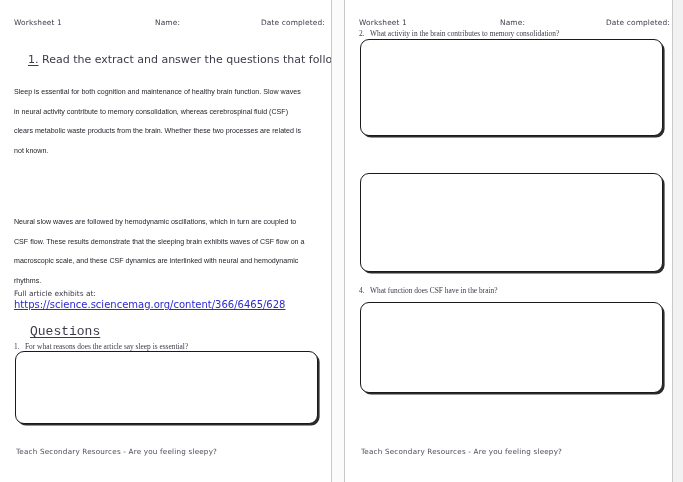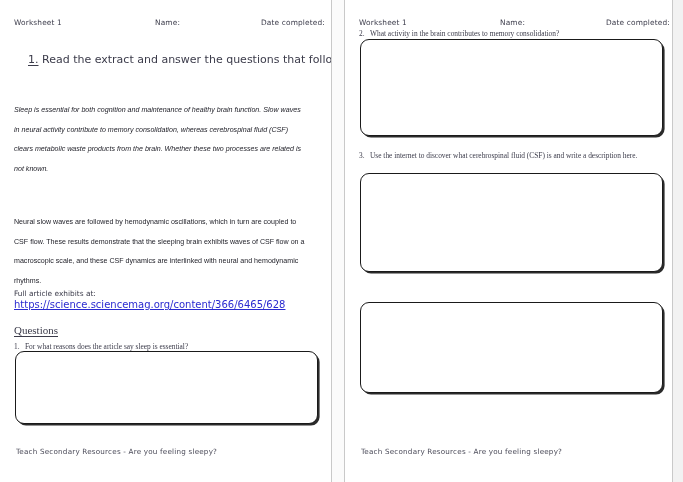--- a/index.html
+++ b/index.html
@@ -122,23 +122,23 @@
     font-size: 10px;
     color: #2a2ad0;
     text-decoration: underline;
     text-underline-offset: 1px;
     white-space: nowrap;
     cursor: pointer;
   }
 
   .questions-head {
     position: absolute;
-    left: 14px;
-    font-family: Liberation Serif, serif;
-    font-size: 11px;
+    left: 30px;
+    font-family: Liberation Mono, monospace;
+    font-size: 13px;
     color: #3b3b4a;
     text-decoration: underline;
     text-underline-offset: 1.5px;
   }
 
   .qtext {
     position: absolute;
     font-family: Liberation Serif, serif;
     font-size: 7.4px;
     color: #3b3b4a;
@@ -185,21 +185,21 @@
       <span class="hand meta-name">Name:</span>
       <span class="hand meta-date">Date completed:</span>
     </div>
 
 
     <div class="instruction" style="top:53px;">
       <span class="num">1.</span>
       <span>Read the extract and answer the questions that follow</span>
     </div>
 
-    <div class="extract" style="top:101px;font-style:italic;">Sleep is essential for both cognition and maintenance of healthy brain function. Slow waves in neural activity contribute to memory consolidation, whereas cerebrospinal fluid (CSF) clears metabolic waste products from the brain. Whether these two processes are related is not known.</div>
+    <div class="extract" style="top:83px;">Sleep is essential for both cognition and maintenance of healthy brain function. Slow waves in neural activity contribute to memory consolidation, whereas cerebrospinal fluid (CSF) clears metabolic waste products from the brain. Whether these two processes are related is not known.</div>
 
 
     <div class="extract" style="top:213px;">Neural slow waves are followed by hemodynamic oscillations, which in turn are coupled to CSF flow. These results demonstrate that the sleeping brain exhibits waves of CSF flow on a macroscopic scale, and these CSF dynamics are interlinked with neural and hemodynamic rhythms.</div>
 
     <div class="avail" style="top:289px;">Full article exhibits at:</div>
 
     <a class="url" style="top:299px;" href="#">https://science.sciencemag.org/content/366/6465/628</a>
 
     <div class="questions-head" style="top:324px;">Questions</div>
 
@@ -219,26 +219,26 @@
       <span class="hand meta-name">Name:</span>
       <span class="hand meta-date">Date completed:</span>
     </div>
 
     <div class="qtext" style="top:29px; left:14px; width:300px;">
       <span class="qnum">2.</span><span class="qbody">What activity in the brain contributes to memory consolidation?</span>
     </div>
 
     <div class="answer-box" style="left:15px; top:39px; width:303px; height:97px;"></div>
 
-    <div class="qtext" style="top:151px; left:14px; width:295px;">
-      <span class="qnum">3.</span><span class="qbody" style="width:283px;">Use the internet to discover what cerebrospinal fluid (CSF) is and write a description here.</span>
-    </div>
 
     <div class="answer-box" style="left:15px; top:173px; width:303px; height:99px;"></div>
 
+    <div class="qtext" style="top:286px; left:14px; width:300px;">
+      <span class="qnum">4.</span><span class="qbody">What function does CSF have in the brain?</span>
+    </div>
 
     <div class="answer-box" style="left:15px; top:302px; width:303px; height:91px;"></div>
 
     <div class="footer" style="left:16px; top:447px;">Teach Secondary Resources - Are you feeling sleepy?</div>
   </div>
 
   <div class="gutter"></div>
   <div class="page-edge edge-a"></div>
   <div class="page-edge edge-b"></div>
   <div class="page-edge edge-c"></div>

